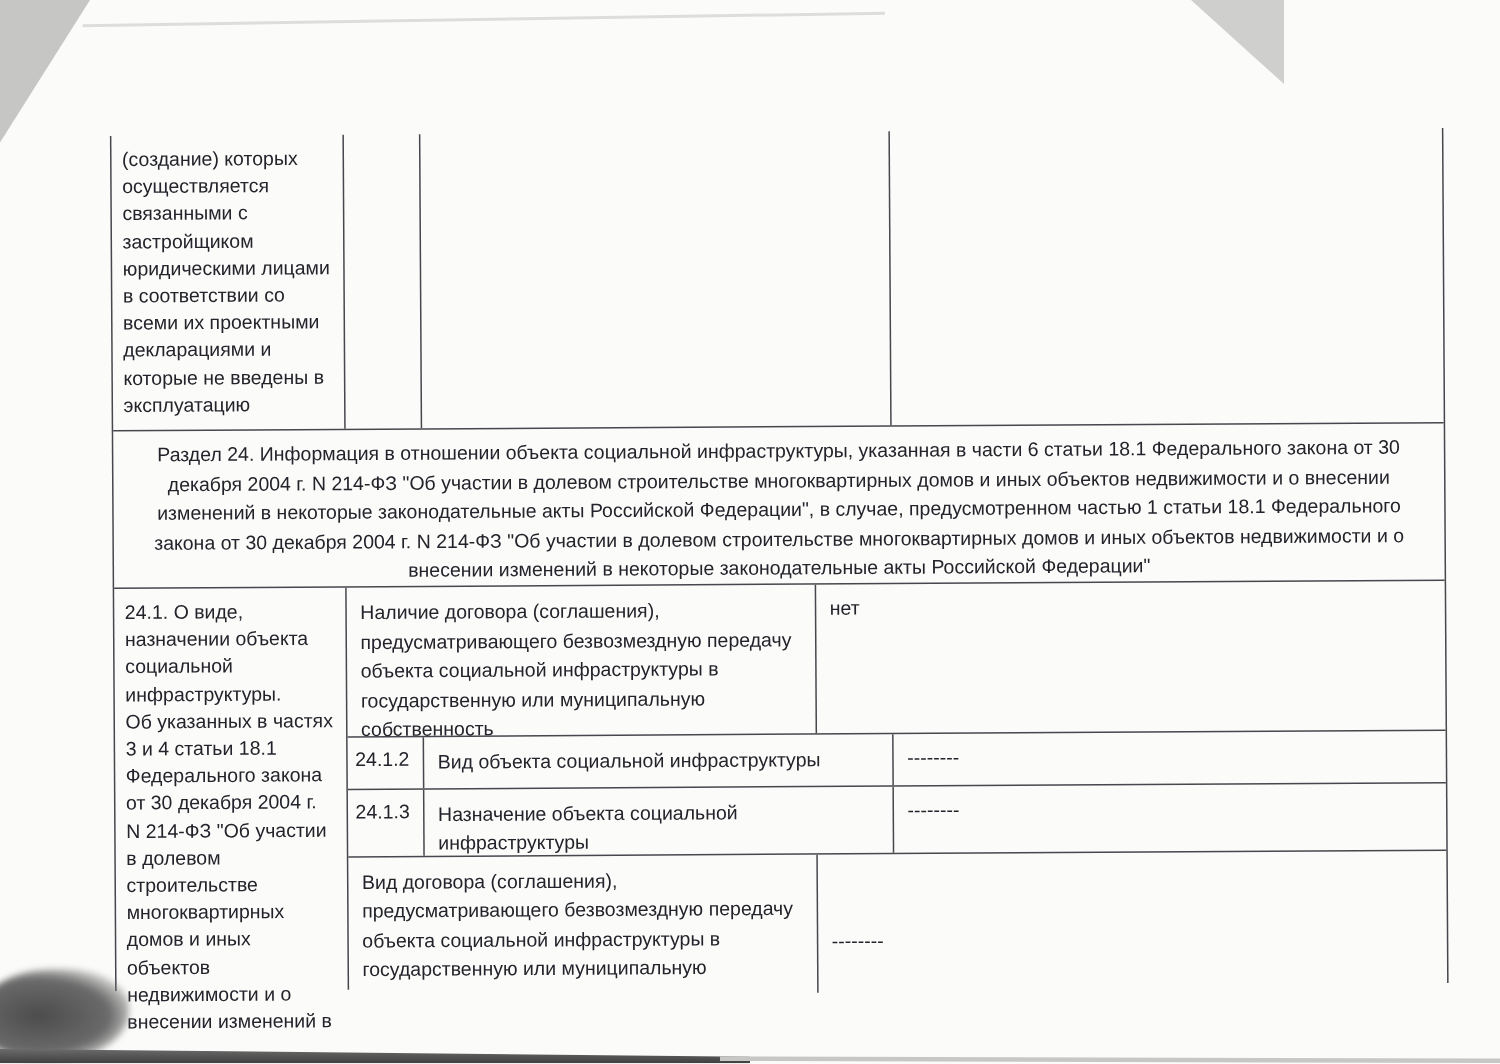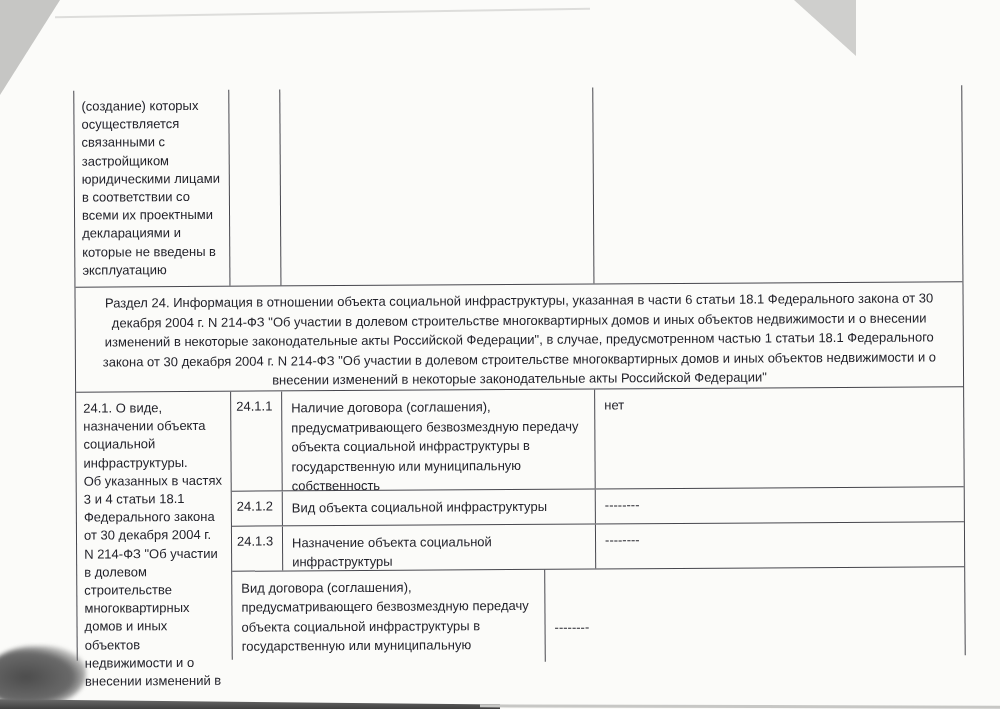--- a/index.html
+++ b/index.html
@@ -89,21 +89,20 @@
     <div class="t-row section-row">
       <span>Раздел 24. Информация в отношении объекта социальной инфраструктуры, указанная в части 6 статьи 18.1 Федерального закона от 30 декабря 2004 г. N 214-ФЗ "Об участии в долевом строительстве многоквартирных домов и иных объектов недвижимости и о внесении изменений в некоторые законодательные акты Российской Федерации", в случае, предусмотренном частью 1 статьи 18.1 Федерального закона от 30 декабря 2004 г. N 214-ФЗ "Об участии в долевом строительстве многоквартирных домов и иных объектов недвижимости и о внесении изменений в некоторые законодательные акты Российской Федерации"</span>
     </div>
 
     <div class="t-row body-row">
       <div class="c1 group">24.1. О виде, назначении объекта социальной инфраструктуры.
 Об указанных в частях 3 и 4 статьи 18.1 Федерального закона от 30 декабря 2004 г. N 214-ФЗ "Об участии в долевом строительстве многоквартирных домов и иных объектов недвижимости и о внесении изменений в</div>
       <div class="sub-rows">
 
         <div class="d-row" style="height:100px">
-          <div class="c2">24.1.1</div>
           <div class="c3">Наличие договора (соглашения), предусматривающего безвозмездную передачу объекта социальной инфраструктуры в государственную или муниципальную собственность</div>
           <div class="c4">нет</div>
         </div>
 
         <div class="d-row" style="height:35px">
           <div class="c2">24.1.2</div>
           <div class="c3">Вид объекта социальной инфраструктуры</div>
           <div class="c4">--------</div>
         </div>
 

